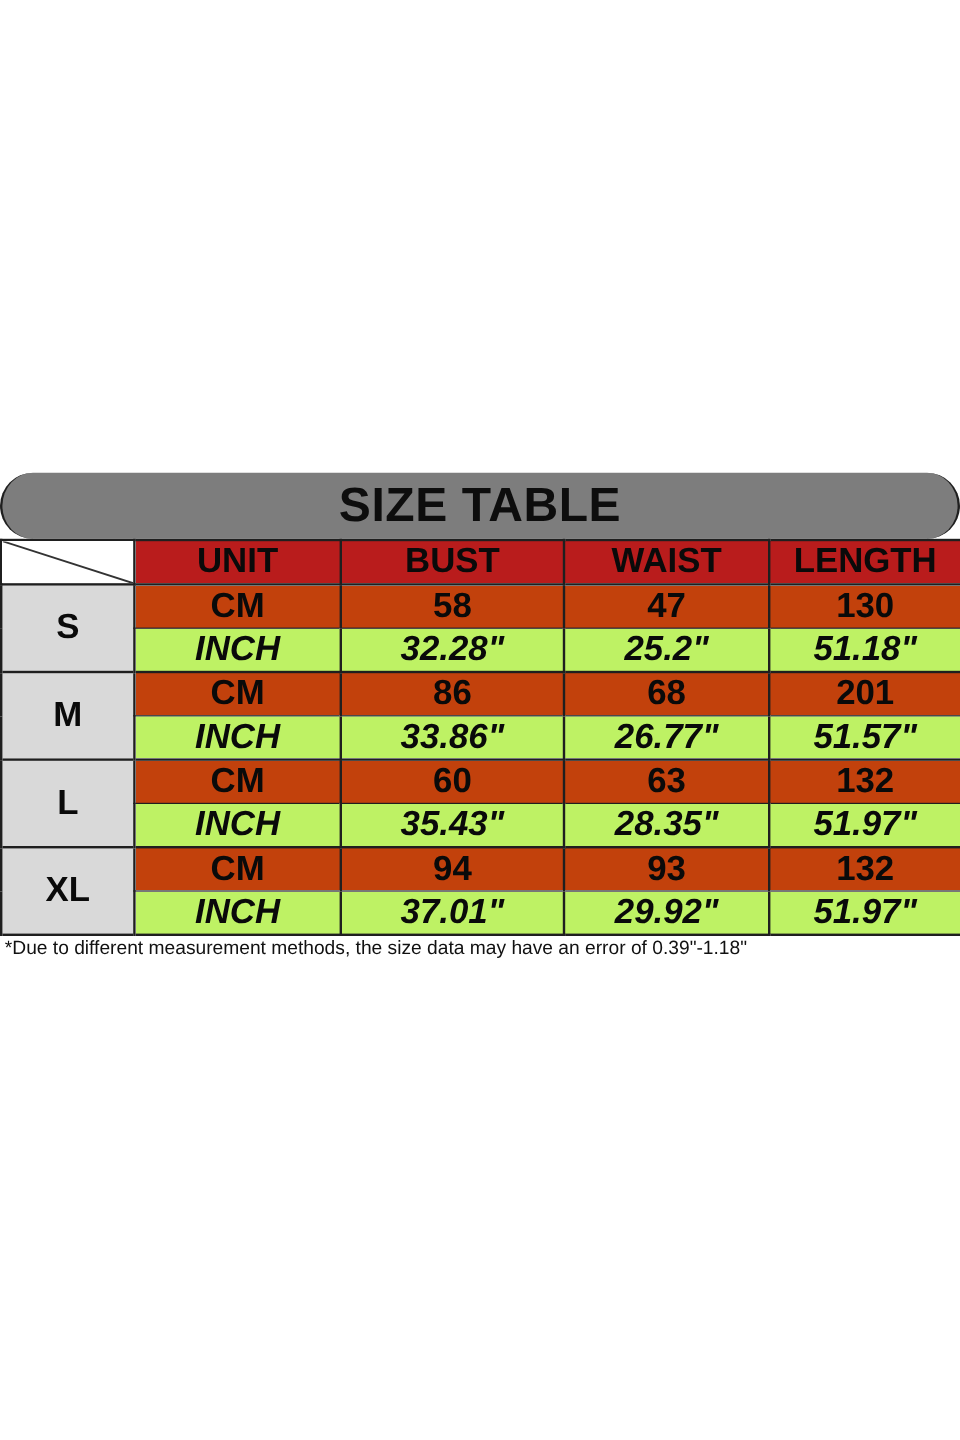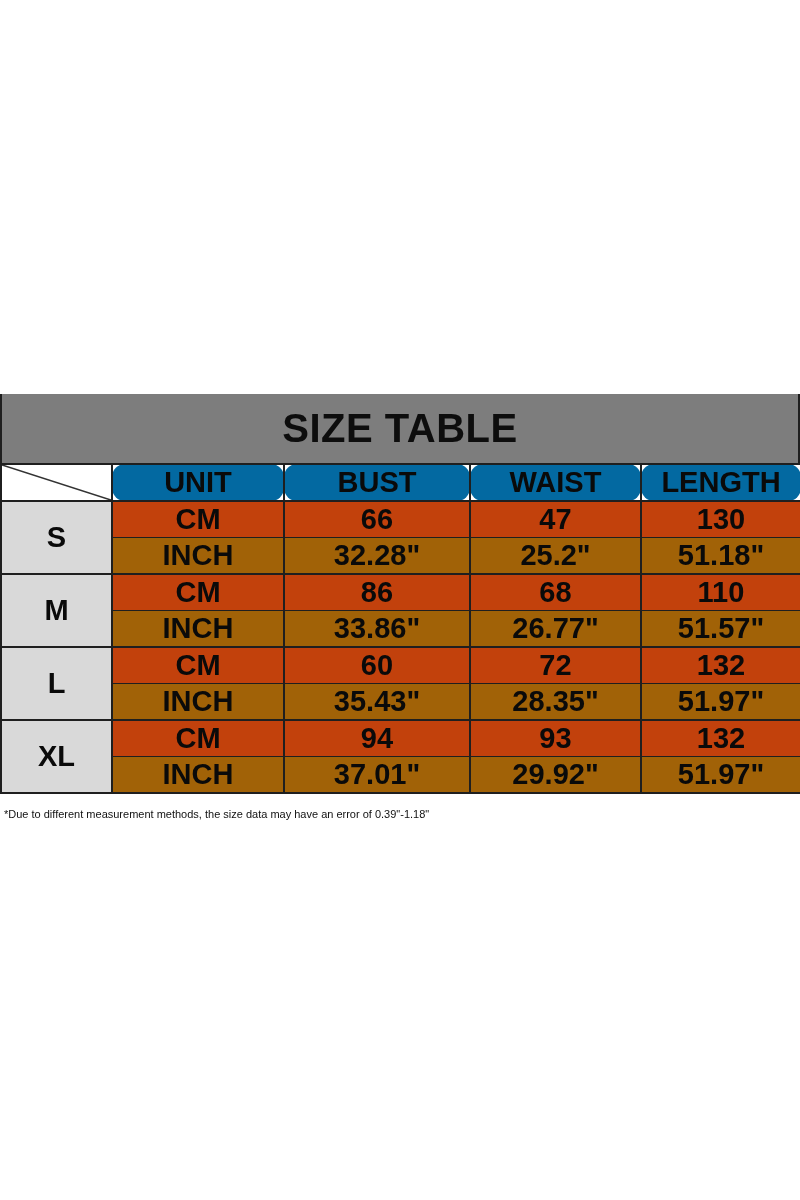--- a/index.html
+++ b/index.html
@@ -3,57 +3,57 @@
 <meta charset="utf-8">
 <style>
   html, body { margin:0; padding:0; background:#ffffff; }
   body {
     width:800px; height:1200px; position:relative; overflow:hidden;
     font-family:"Liberation Sans", sans-serif; color:#000;
   }
   .chart-wrap { position:absolute; top:394px; left:0; width:800px; }
 
   .title-bar {
-    height:69px; background:#7d7d7d;
+    height:55px; background:#7d7d7d;
     border-left:2px solid #1f1f1f; border-right:2px solid #1f1f1f;
     box-sizing:border-box;
     display:flex; align-items:center; justify-content:center;
-    font-size:40px; font-weight:bold; color:#0d0d0d; letter-spacing:0.5px;
+    font-size:40px; font-weight:bold; color:#0d0d0d; letter-spacing:0.5px;border-radius:28px;
   }
 
   table.size-table {
     width:800px; border-collapse:collapse; table-layout:fixed;
     border:2px solid #1f1f1f;
   }
   table.size-table td, table.size-table th {
     border:2px solid #1f1f1f;
     height:35px; padding:0;
     text-align:center; vertical-align:middle;
     font-size:29px; font-weight:bold; color:#0a0a0a;
     overflow:hidden; white-space:nowrap;
   }
   col.c0 { width:111px; } col.c1 { width:172px; } col.c2 { width:186px; }
   col.c3 { width:171px; } col.c4 { width:160px; }
 
-  tr.header-row th { background:#0369a1;border-radius:13px; }
+  tr.header-row th { background:#b91c1c; }
   td.diag-cell { background:#ffffff; position:relative; padding:0; }
   td.diag-cell svg { position:absolute; top:0; left:0; width:100%; height:100%; display:block; }
 
   td.size-label { background:#d9d9d9; }
   tr.row-cm td { background:#c2410c; }
-  tr.row-inch td { background:#a16207; }
+  tr.row-inch td { background:#bef264;font-style:italic; }
   tr.row-cm td.size-label, tr.row-inch td.size-label { background:#d9d9d9; }
 
   
   tr.row-cm td { border-bottom-width:1px; }
   tr.row-inch td { border-top-width:1px; }
 
   .footnote {
-    margin-top:14px; padding-left:4px;
-    font-size:11px; font-weight:normal; color:#111; letter-spacing:0;
+    margin-top:2px; padding-left:4px;
+    font-size:16px; font-weight:normal; color:#111; letter-spacing:0;
   }
 </style>
 </head>
 <body>
 
 <div class="chart-wrap">
 
   <div class="title-bar">SIZE TABLE</div>
 
   <table class="size-table">
@@ -73,50 +73,50 @@
         </td>
         <th>UNIT</th>
         <th>BUST</th>
         <th>WAIST</th>
         <th>LENGTH</th>
       </tr>
 
       <tr class="row-cm">
         <td class="size-label" rowspan="2">S</td>
         <td>CM</td>
-        <td>66</td>
+        <td>58</td>
         <td>47</td>
         <td>130</td>
       </tr>
       <tr class="row-inch">
         <td>INCH</td>
         <td>32.28"</td>
         <td>25.2"</td>
         <td>51.18"</td>
       </tr>
 
       <tr class="row-cm">
         <td class="size-label" rowspan="2">M</td>
         <td>CM</td>
         <td>86</td>
         <td>68</td>
-        <td>110</td>
+        <td>201</td>
       </tr>
       <tr class="row-inch">
         <td>INCH</td>
         <td>33.86"</td>
         <td>26.77"</td>
         <td>51.57"</td>
       </tr>
 
       <tr class="row-cm">
         <td class="size-label" rowspan="2">L</td>
         <td>CM</td>
         <td>60</td>
-        <td>72</td>
+        <td>63</td>
         <td>132</td>
       </tr>
       <tr class="row-inch">
         <td>INCH</td>
         <td>35.43"</td>
         <td>28.35"</td>
         <td>51.97"</td>
       </tr>
 
       <tr class="row-cm">

